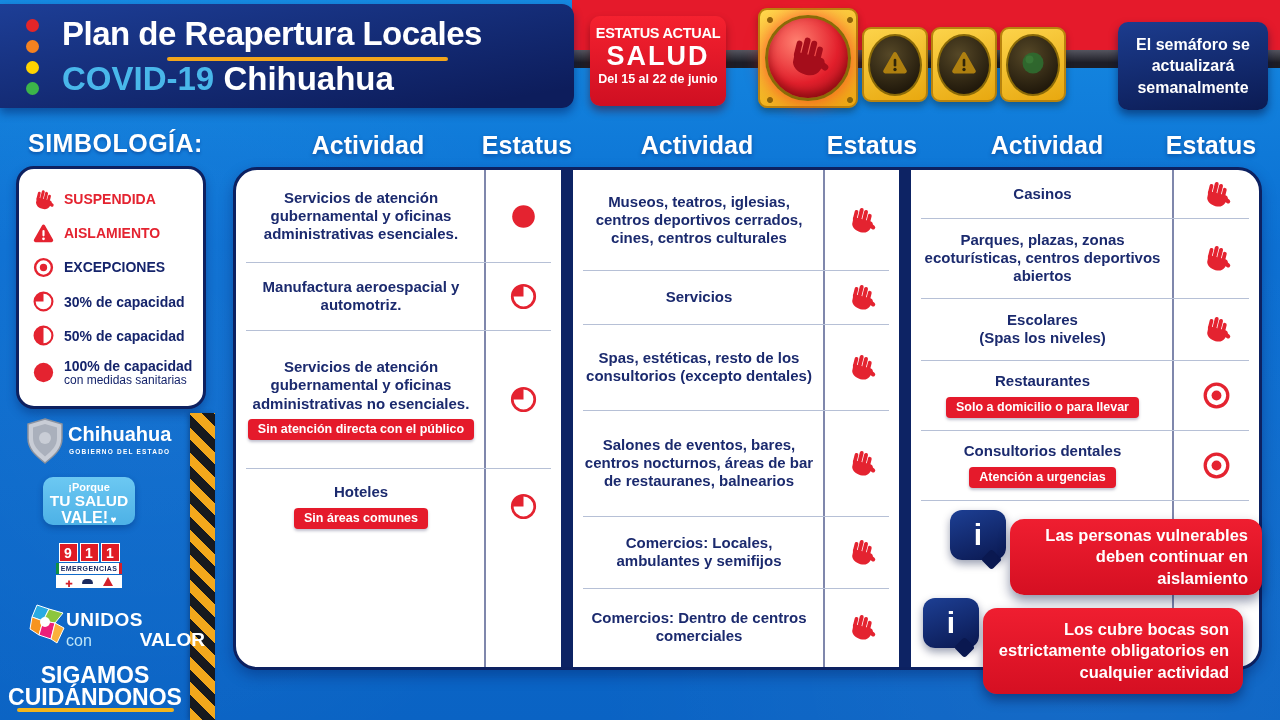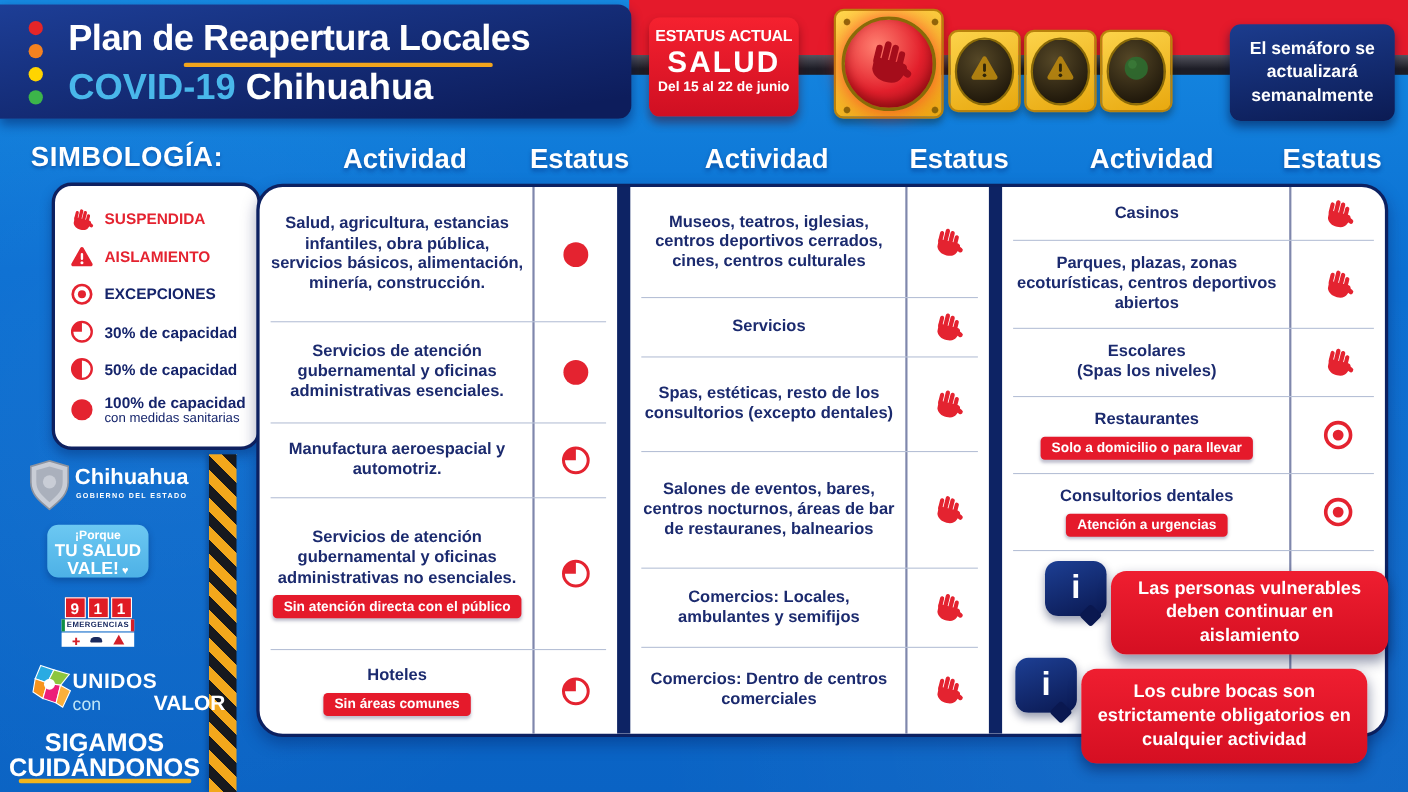--- a/index.html
+++ b/index.html
@@ -56,21 +56,21 @@
   .sem-box{left:1118px;top:22px;width:150px;height:88px;border-radius:10px;
     background:linear-gradient(170deg,#1c3c8e,#0b1b53);color:#fff;text-align:center;
     font-size:16px;font-weight:bold;line-height:1.35;display:flex;align-items:center;justify-content:center;
     padding:4px 11px;box-sizing:border-box;box-shadow:0 5px 9px rgba(3,15,60,.5);}
 
   
   .legend-title{left:28px;top:129px;font-size:25px;font-weight:bold;color:#fff;letter-spacing:.5px;
     text-shadow:0 2px 3px rgba(0,35,110,.4);}
   .legend{left:16px;top:166px;width:190px;height:243px;background:#fff;border:3px solid #0e2160;
     border-radius:18px;box-sizing:border-box;box-shadow:0 5px 10px rgba(0,30,90,.35);
-    display:flex;flex-direction:column;justify-content:space-evenly;padding:8px 0 8px 13px;margin-left:31px;}
+    display:flex;flex-direction:column;justify-content:space-evenly;padding:8px 0 8px 13px;}
   .litem{display:flex;align-items:center;gap:9px;}
   .litem svg{width:23px;height:23px;flex:0 0 auto;display:block;}
   .llabel{font-size:14px;font-weight:bold;line-height:1.05;}
   .llabel.red{color:#e42330;} .llabel.navy{color:#15246b;}
   .lsub{display:block;font-size:12px;font-weight:normal;color:#15246b;margin-top:1px;}
 
   
   .hazard{left:190px;top:413px;width:25px;height:307px;
     background:repeating-linear-gradient(45deg,#f3a81c 0 9px,#17191e 9px 18px);
     box-shadow:-2px 0 4px rgba(0,20,60,.3);}
@@ -124,21 +124,21 @@
   .scell svg{display:block;}
 
   
   .bubble{width:56px;height:50px;border-radius:12px;background:linear-gradient(160deg,#1d3f94,#0a1850);
     color:#fff;display:flex;align-items:center;justify-content:center;z-index:4;
     box-shadow:0 4px 8px rgba(3,15,60,.4);}
   .bubble::before{content:"i";font-size:30px;font-weight:bold;}
   .bubble::after{content:"";position:absolute;right:7px;bottom:-7px;width:15px;height:15px;
     background:#0a1850;transform:rotate(45deg);border-radius:3px;z-index:-1;}
   .note{border-radius:14px;background:linear-gradient(180deg,#ef1e30,#d50f22);color:#fff;z-index:5;
-    font-size:16.5px;font-weight:bold;text-align:center;line-height:1.3;
+    font-size:16.5px;font-weight:bold;text-align:right;line-height:1.3;
     display:flex;align-items:center;justify-content:center;padding:8px 14px;box-sizing:border-box;
     box-shadow:0 6px 12px rgba(4,16,64,.45);}
   .note1{left:1010px;top:519px;width:252px;height:76px;}
   .note2{left:983px;top:608px;width:260px;height:86px;}
   .bub1{left:950px;top:510px;} .bub2{left:923px;top:598px;}
 </style>
 </head>
 <body>
 
 <div class="stage">
@@ -325,32 +325,20 @@
   <div class="abs colhead" style="left:527px;">Estatus</div>
   <div class="abs colhead" style="left:697px;">Actividad</div>
   <div class="abs colhead" style="left:872px;">Estatus</div>
   <div class="abs colhead" style="left:1047px;">Actividad</div>
   <div class="abs colhead" style="left:1211px;">Estatus</div>
 
   <div class="abs panel">
 
     <div class="pcol" style="width:325px;">
       <div class="vline" style="right:75px;"></div>
-      <div class="trow" style="height:122px;">
-        <div class="acell">
-            <div class="atext">Salud, agricultura, estancias infantiles, obra pública, servicios básicos, alimentación, minería, construcción.</div>
-          </div>
-        <div class="scell" style="width:75px;">
-            <span>
-              <svg viewBox="0 0 32 32" width="27" height="27">
-                <circle cx="16" cy="16" r="13.4" fill="#e42330"></circle>
-              </svg>
-            </span>
-          </div>
-      </div>
       <div class="trow" style="height:92px;">
         <div class="acell">
             <div class="atext">Servicios de atención gubernamental y oficinas administrativas esenciales.</div>
           </div>
         <div class="scell" style="width:75px;">
             <span>
               <svg viewBox="0 0 32 32" width="27" height="27">
                 <circle cx="16" cy="16" r="13.4" fill="#e42330"></circle>
               </svg>
             </span>

